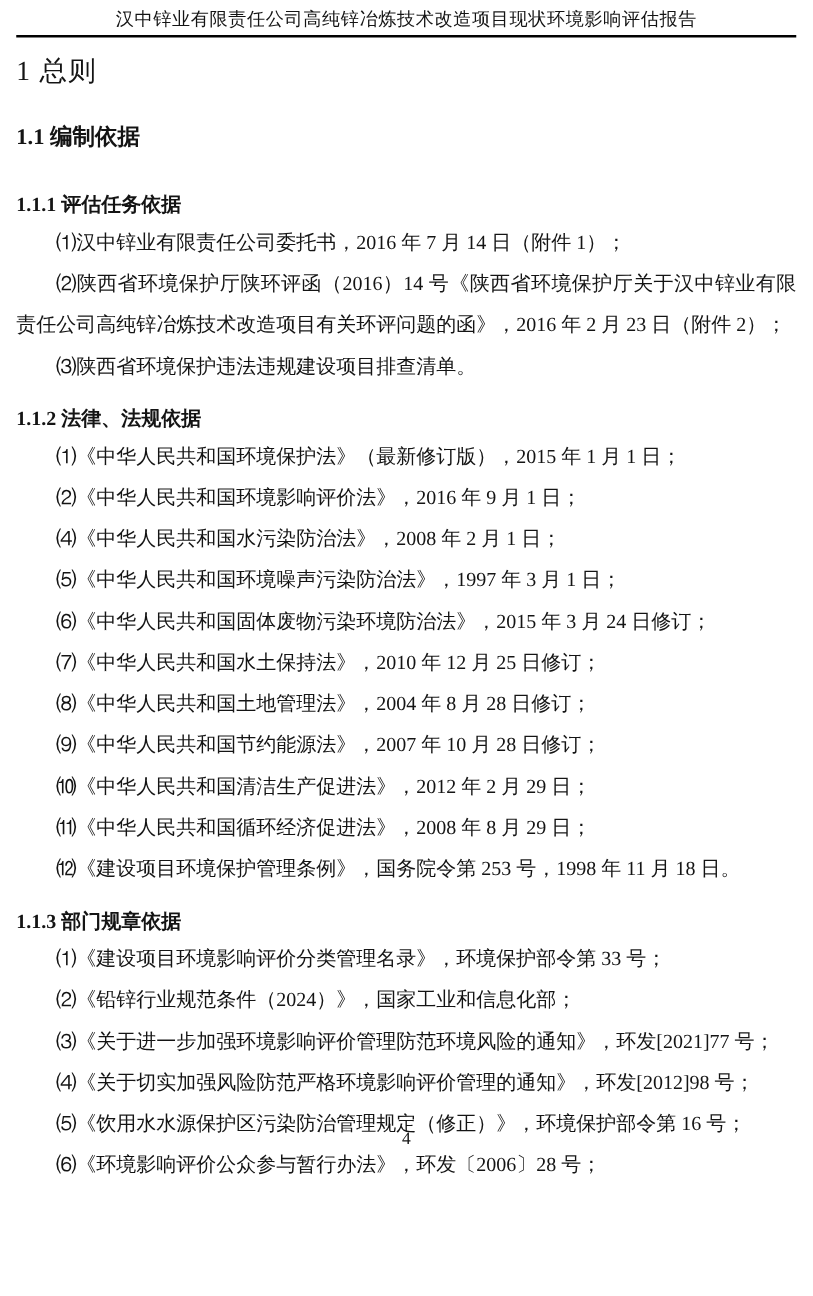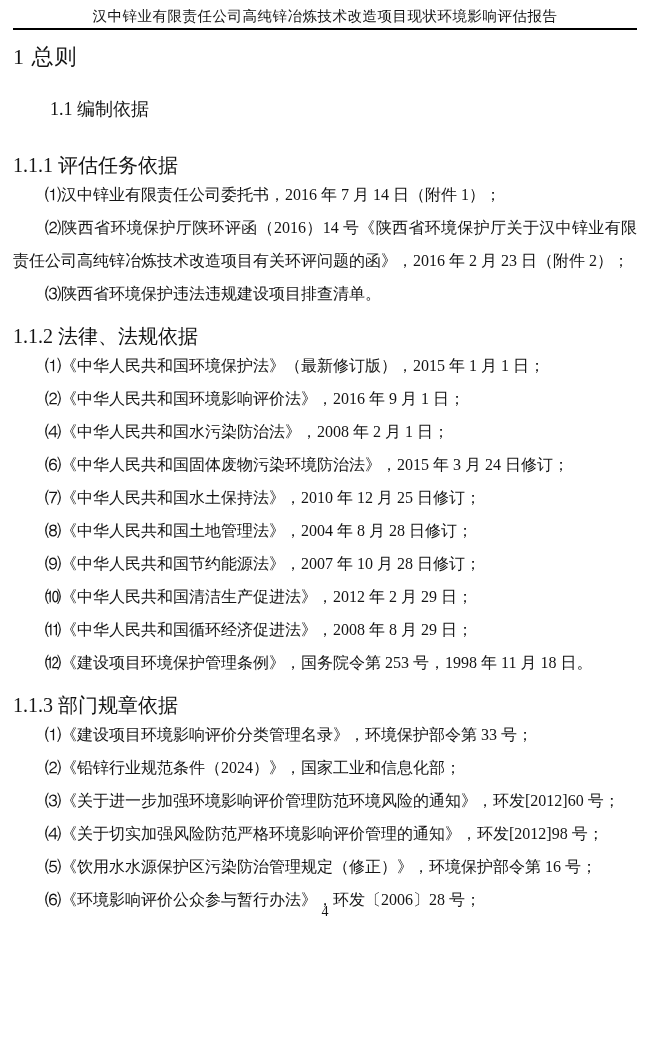--- a/index.html
+++ b/index.html
@@ -27,28 +27,27 @@
   }
   .chapter-title {
     font-size: 22px;
     font-weight: normal;
     line-height: 26px;
     margin-top: 14px;
     letter-spacing: 1px;
   }
   .section-heading {
     font-size: 18px;
-    font-weight: normal;
+    font-weight: bold;
     line-height: 26px;
     margin-top: 26px;
-    margin-left: 37px;
   }
   .subsection-heading {
-    font-size: 20px;
-    font-weight: normal;
+    font-size: 16px;
+    font-weight: bold;
     line-height: 26px;
     margin-top: 30px;
   }
   .subsection-heading.tight {
     margin-top: 13px;
   }
   .body-text {
     font-size: 16px;
     line-height: 33px;
     text-indent: 2em;
@@ -79,32 +78,33 @@
 
   <p class="body-text">⑴汉中锌业有限责任公司委托书，2016 年 7 月 14 日（附件 1）；</p>
   <p class="body-text">⑵陕西省环境保护厅陕环评函（2016）14 号《陕西省环境保护厅关于汉中锌业有限责任公司高纯锌冶炼技术改造项目有关环评问题的函》，2016 年 2 月 23 日（附件 2）；</p>
   <p class="body-text">⑶陕西省环境保护违法违规建设项目排查清单。</p>
 
   <div class="subsection-heading tight">1.1.2 法律、法规依据</div>
 
   <p class="body-text">⑴《中华人民共和国环境保护法》（最新修订版），2015 年 1 月 1 日；</p>
   <p class="body-text">⑵《中华人民共和国环境影响评价法》，2016 年 9 月 1 日；</p>
   <p class="body-text">⑷《中华人民共和国水污染防治法》，2008 年 2 月 1 日；</p>
+  <p class="body-text">⑸《中华人民共和国环境噪声污染防治法》，1997 年 3 月 1 日；</p>
   <p class="body-text">⑹《中华人民共和国固体废物污染环境防治法》，2015 年 3 月 24 日修订；</p>
   <p class="body-text">⑺《中华人民共和国水土保持法》，2010 年 12 月 25 日修订；</p>
   <p class="body-text">⑻《中华人民共和国土地管理法》，2004 年 8 月 28 日修订；</p>
   <p class="body-text">⑼《中华人民共和国节约能源法》，2007 年 10 月 28 日修订；</p>
   <p class="body-text">⑽《中华人民共和国清洁生产促进法》，2012 年 2 月 29 日；</p>
   <p class="body-text">⑾《中华人民共和国循环经济促进法》，2008 年 8 月 29 日；</p>
   <p class="body-text">⑿《建设项目环境保护管理条例》，国务院令第 253 号，1998 年 11 月 18 日。</p>
 
   <div class="subsection-heading tight">1.1.3 部门规章依据</div>
 
   <p class="body-text">⑴《建设项目环境影响评价分类管理名录》，环境保护部令第 33 号；</p>
   <p class="body-text">⑵《铅锌行业规范条件（2024）》，国家工业和信息化部；</p>
-  <p class="body-text">⑶《关于进一步加强环境影响评价管理防范环境风险的通知》，环发[2012]60 号；</p>
+  <p class="body-text">⑶《关于进一步加强环境影响评价管理防范环境风险的通知》，环发[2021]77 号；</p>
   <p class="body-text">⑷《关于切实加强风险防范严格环境影响评价管理的通知》，环发[2012]98 号；</p>
   <p class="body-text">⑸《饮用水水源保护区污染防治管理规定（修正）》，环境保护部令第 16 号；</p>
   <p class="body-text">⑹《环境影响评价公众参与暂行办法》，环发〔2006〕28 号；</p>
 
   <div class="page-number">4</div>
 
 </div>
 
 </body></html>

